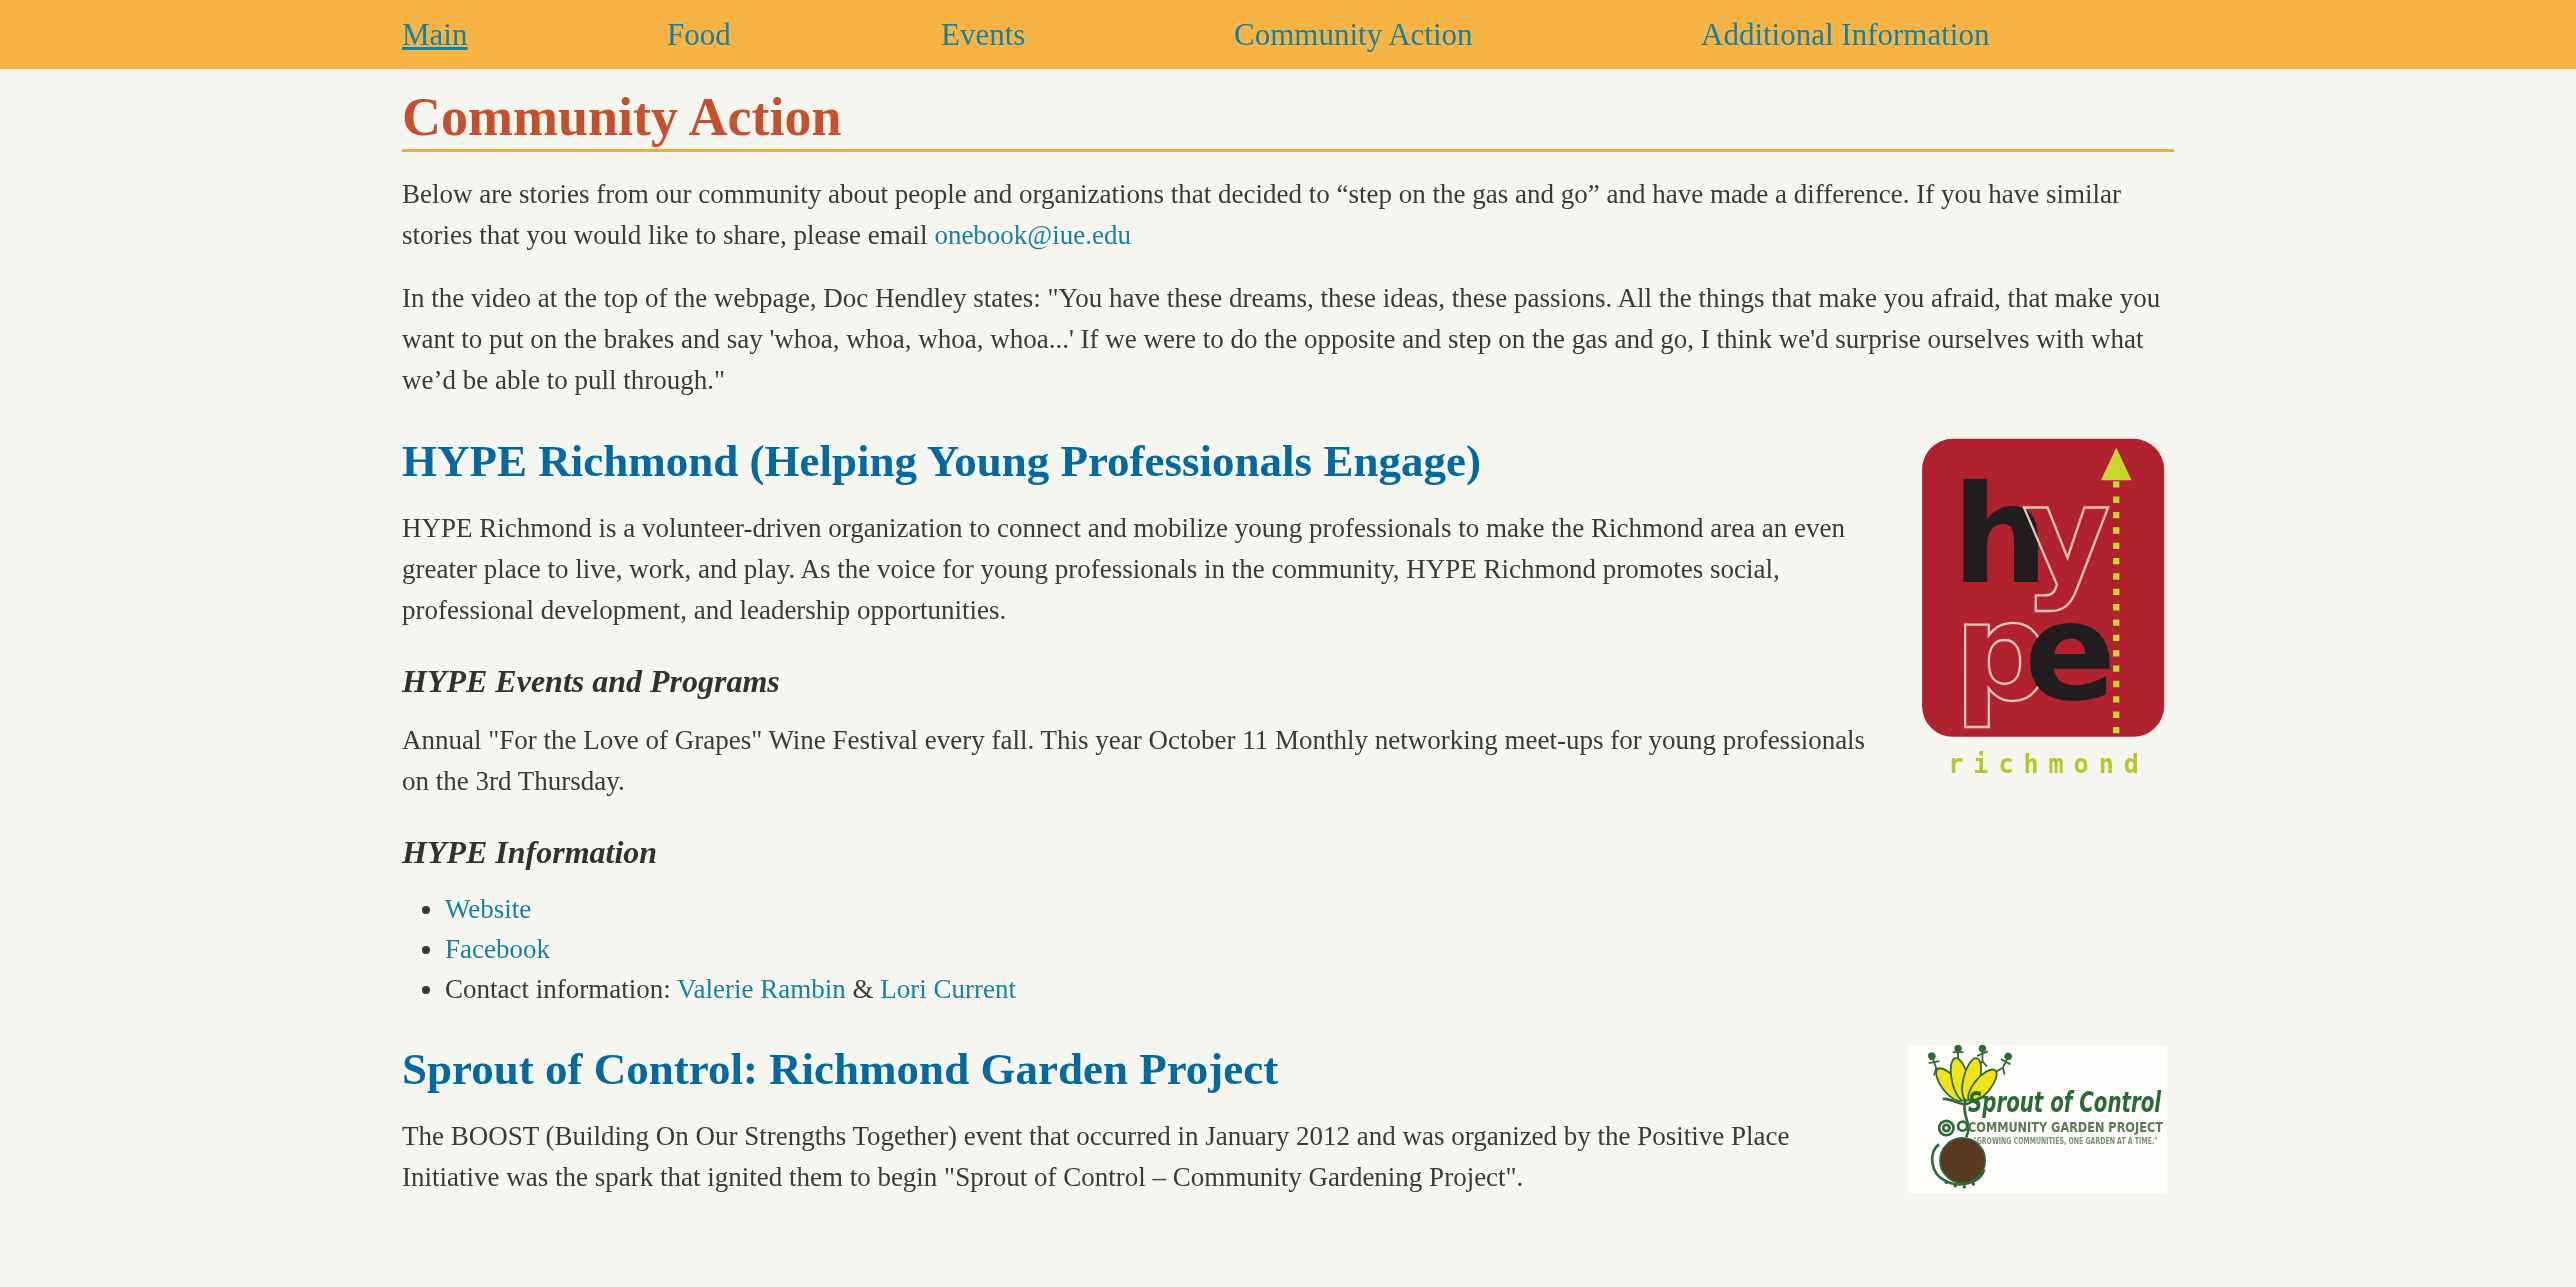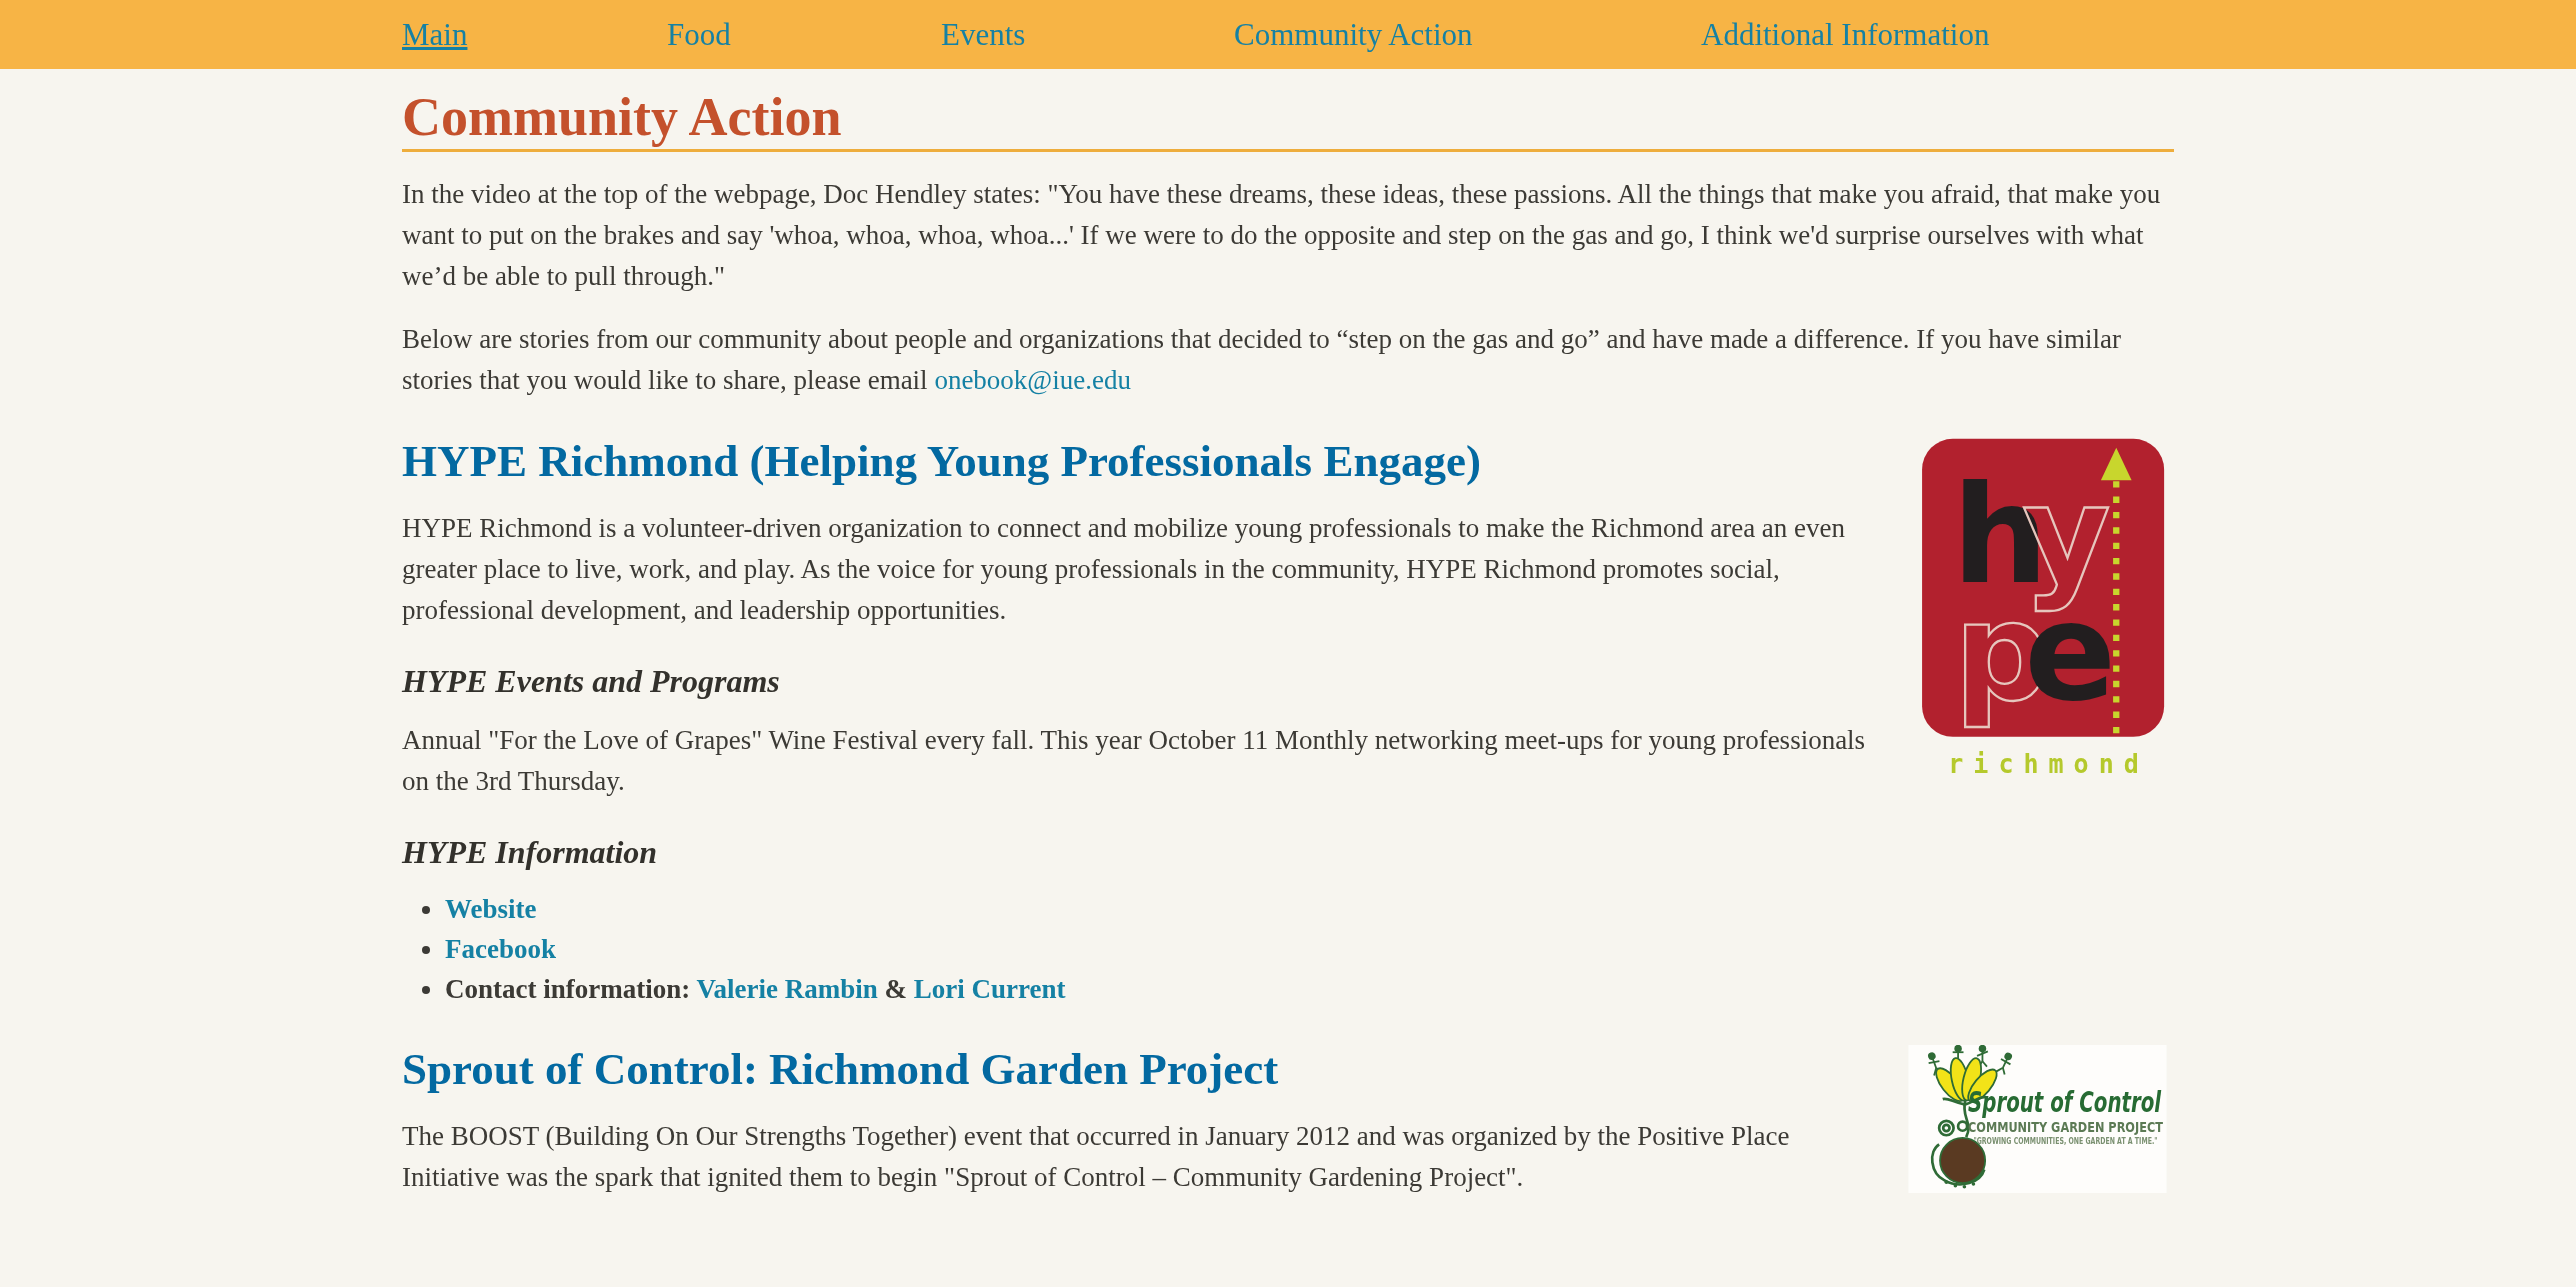--- a/index.html
+++ b/index.html
@@ -42,21 +42,21 @@
 
   h2.section-heading {
     font-size: 45px; line-height: 49px; font-weight: bold;
     color: #0369a1; margin: 36px 0 20px 0;
   }
   h3.sub-heading {
     font-size: 32px; line-height: 34px; font-weight: bold;
     color: #33312c; margin: 33px 0 16.3px 0; font-style: italic;
   }
 
-  ul.info-list { margin: 20px 0 0 9px; padding-left: 34px; font-weight: bold; }
+  ul.info-list { margin: 20px 0 0 9px; padding-left: 34px; }
   ul.info-list li { font-size: 27px; line-height: 40px; }
 
   .logo-float { float: right; margin: 0 7.2px 18px 41px; }
   .sprout-float { float: right; margin: 0 7.2px 271px 41px; }
 
   .clear { clear: both; }
 </style>
 </head>
 <body>
 
@@ -67,23 +67,23 @@
     <div class="nav-item w3">Events</div>
     <div class="nav-item w4">Community Action</div>
     <div class="nav-item">Additional Information</div>
   </div>
 </div>
 
 <div class="container">
 
   <h1 class="page-title">Community Action</h1>
 
+  <p class="body-text"><span>Below are stories from our community about people and organizations that decided to “step on the gas and go” and have made a difference. If you have similar stories that you would like to share, please email </span><a class="text-link">onebook@iue.edu</a></p>
+
   <p class="body-text">In the video at the top of the webpage, Doc Hendley states: "You have these dreams, these ideas, these passions. All the things that make you afraid, that make you want to put on the brakes and say 'whoa, whoa, whoa, whoa...' If we were to do the opposite and step on the gas and go, I think we'd surprise ourselves with what we’d be able to pull through."</p>
-
-  <p class="body-text"><span>Below are stories from our community about people and organizations that decided to “step on the gas and go” and have made a difference. If you have similar stories that you would like to share, please email </span><a class="text-link">onebook@iue.edu</a></p>
 
   <div>
 
     <svg class="logo-float" width="246" height="345" viewBox="0 0 272 382">
       <rect x="1" y="2" width="268" height="330" rx="34" fill="#b2212e"></rect>
 
       <g>
         <line x1="216" y1="328" x2="216" y2="46" stroke="#c8d62d" stroke-width="7" stroke-dasharray="7 10"></line>
         <polygon points="216,12 199,48 233,48" fill="#c8d62d"></polygon>
       </g>

